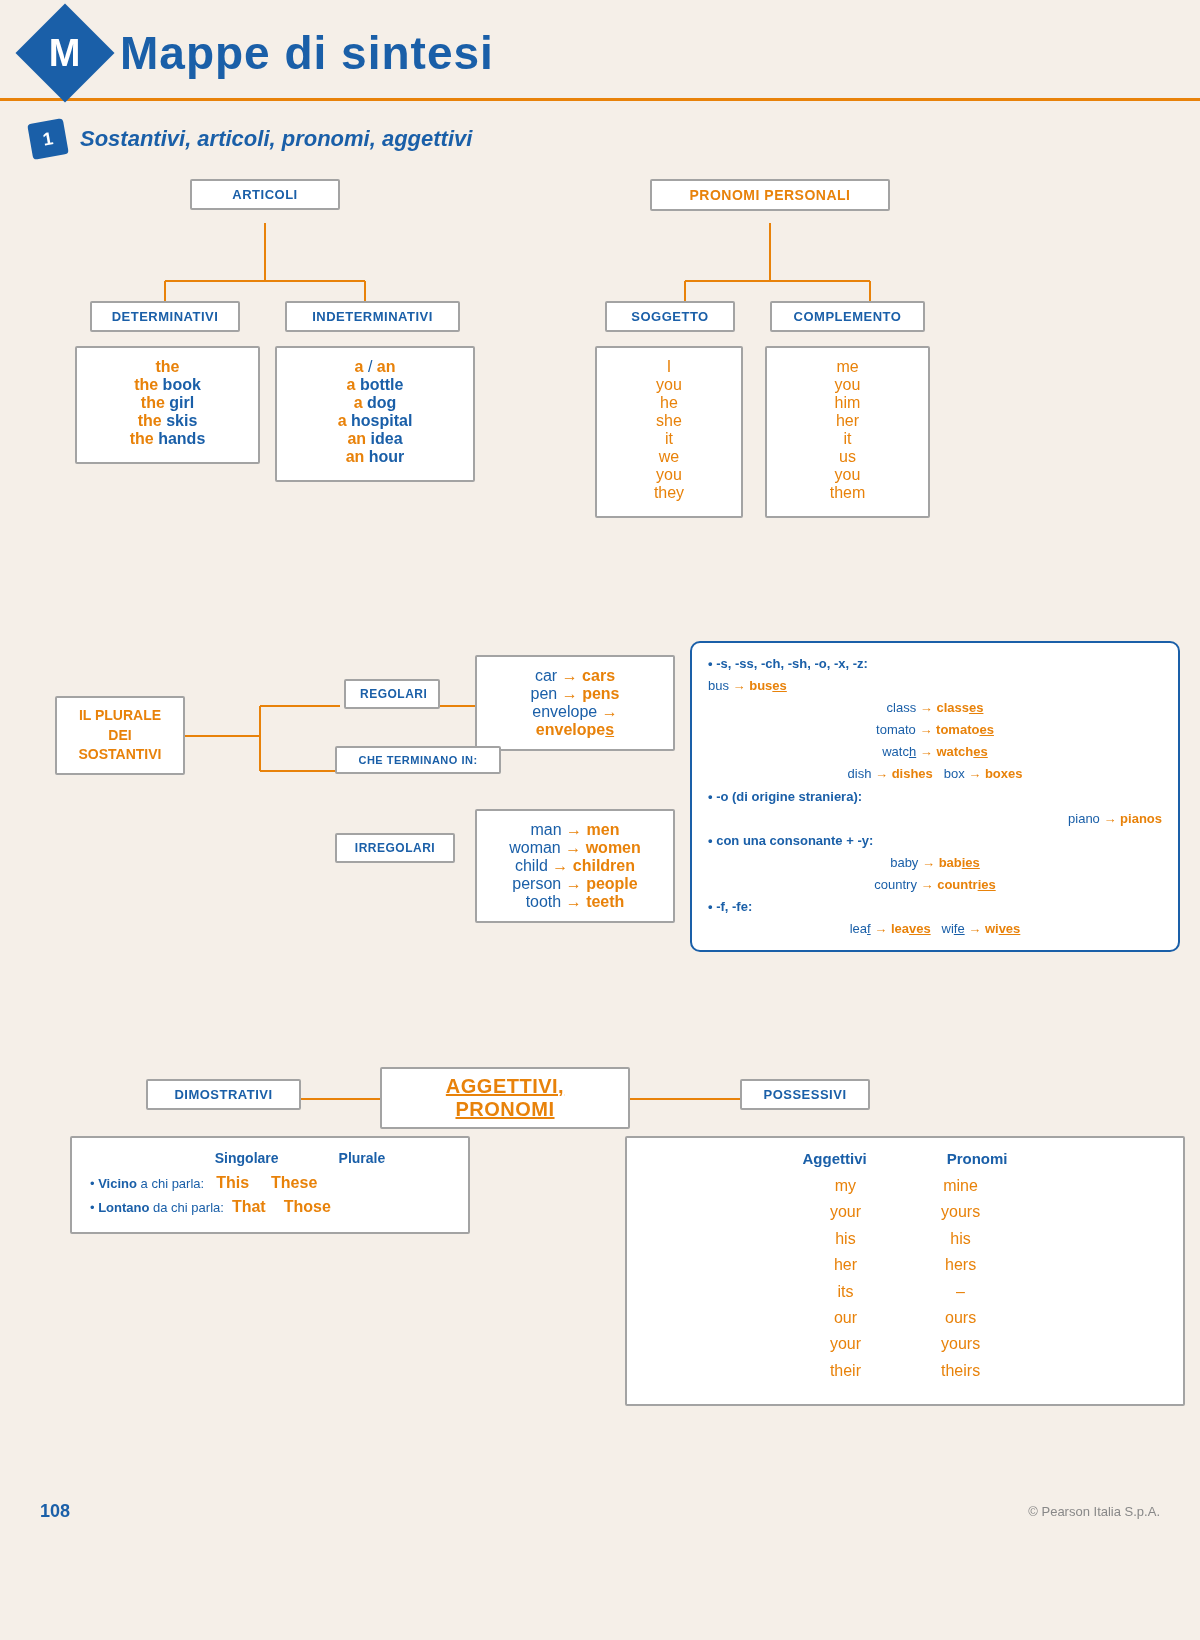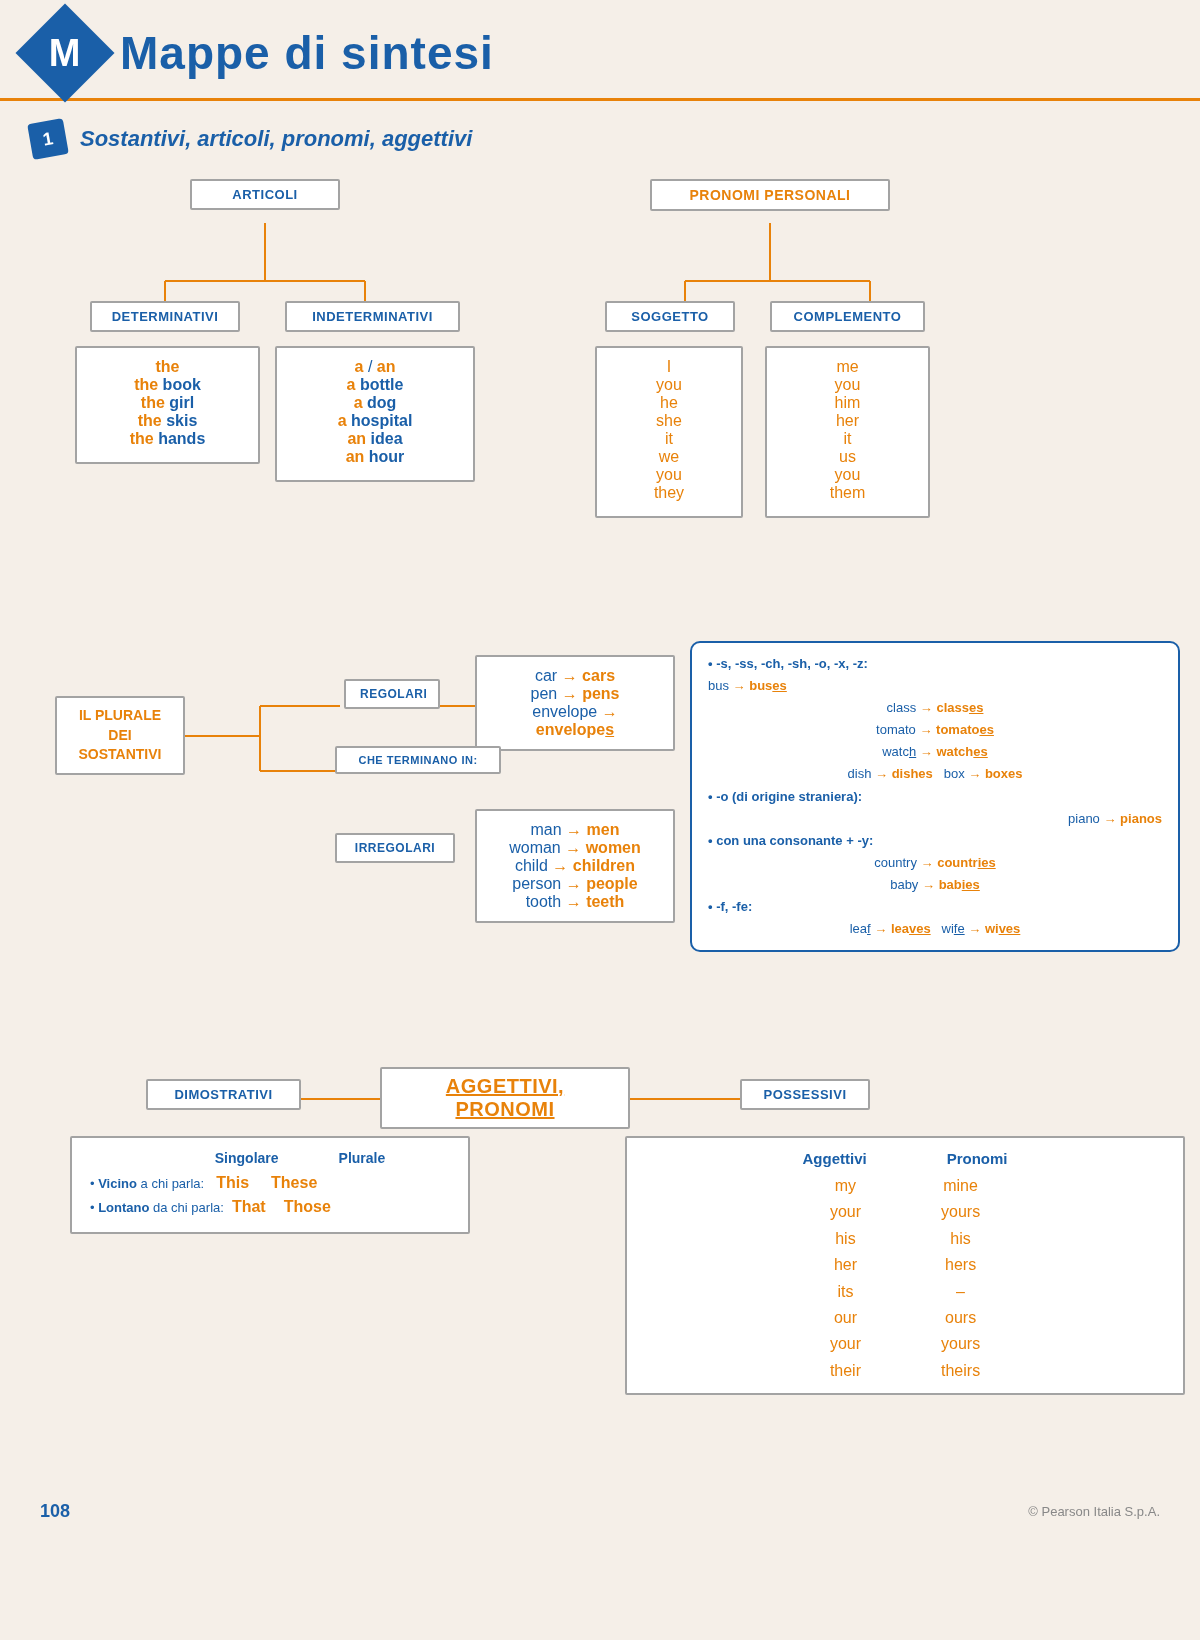--- a/index.html
+++ b/index.html
@@ -309,22 +309,22 @@
     <div class="bullet-box" style="left:640px;top:0px;width:490px;">
       <div style="font-size:13px;"><span class="blue bold">• -s, -ss, -ch, -sh, -o, -x, -z:</span></div>
       <div style=""><span class="blue">bus</span> <span class="orange">→</span> <span class="orange bold">bus<span style="text-decoration:underline;">es</span></span></div>
       <div style="text-align:center;"><span class="blue">class</span> <span class="orange">→</span> <span class="orange bold">class<span style="text-decoration:underline;">es</span></span></div>
       <div style="text-align:center;"><span class="blue">tomato</span> <span class="orange">→</span> <span class="orange bold">tomato<span style="text-decoration:underline;">es</span></span></div>
       <div style="text-align:center;"><span class="blue">watc<span style="text-decoration:underline;">h</span></span> <span class="orange">→</span> <span class="orange bold">watch<span style="text-decoration:underline;">es</span></span></div>
       <div style="text-align:center;"><span class="blue">dish</span> <span class="orange">→</span> <span class="orange bold">dishes</span> &nbsp; <span class="blue">box</span> <span class="orange">→</span> <span class="orange bold">boxes</span></div>
       <div><span class="blue bold">• -o (di origine straniera):</span></div>
       <div style="text-align:right;"><span class="blue">piano</span> <span class="orange">→</span> <span class="orange bold">pianos</span></div>
       <div><span class="blue bold">• con una consonante + -y:</span></div>
+      <div style="text-align:center;"><span class="blue">baby</span> <span class="orange">→</span> <span class="orange bold">bab<span style="text-decoration:underline;">ies</span></span></div>
       <div style="text-align:center;"><span class="blue">country</span> <span class="orange">→</span> <span class="orange bold">countr<span style="text-decoration:underline;">ies</span></span></div>
-      <div style="text-align:center;"><span class="blue">baby</span> <span class="orange">→</span> <span class="orange bold">bab<span style="text-decoration:underline;">ies</span></span></div>
       <div><span class="blue bold">• -f, -fe:</span></div>
       <div style="text-align:center;"><span class="blue">lea<span style="text-decoration:underline;">f</span></span> <span class="orange">→</span> <span class="orange bold">lea<span style="text-decoration:underline;">ves</span></span> &nbsp; <span class="blue">wi<span style="text-decoration:underline;">fe</span></span> <span class="orange">→</span> <span class="orange bold">wi<span style="text-decoration:underline;">ves</span></span></div>
     </div>
   </div>
 </div>
 
 <div class="diagram">
   <div class="bottom-diagram">
     <svg class="connectors">
 
@@ -355,21 +355,21 @@
         <span class="orange bold" style="margin-left:4px;">This</span>
         <span class="orange bold" style="margin-left:14px;">These</span>
       </div>
       <div style="display:flex;align-items:center;gap:8px;">
         <span class="blue" style="font-size:13px;">• <span class="bold">Lontano</span> da chi parla:</span>
         <span class="orange bold">That</span>
         <span class="orange bold" style="margin-left:10px;">Those</span>
       </div>
     </div>
 
-    <div class="box" style="left:575px;top:75px;width:560px;padding:12px 30px 9px;">
+    <div class="box" style="left:575px;top:75px;width:560px;padding:12px 30px 20px;">
       <div style="display:flex;gap:80px;justify-content:center;margin-bottom:6px;">
         <span class="blue bold" style="font-size:15px;">Aggettivi</span>
         <span class="blue bold" style="font-size:15px;">Pronomi</span>
       </div>
       <div style="display:flex;gap:80px;justify-content:center;line-height:1.65;">
         <div class="orange" style="text-align:center;">
           my<br>your<br>his<br>her<br>its<br>our<br>your<br>their
         </div>
         <div class="orange" style="text-align:center;">
           mine<br>yours<br>his<br>hers<br>–<br>ours<br>yours<br>theirs

